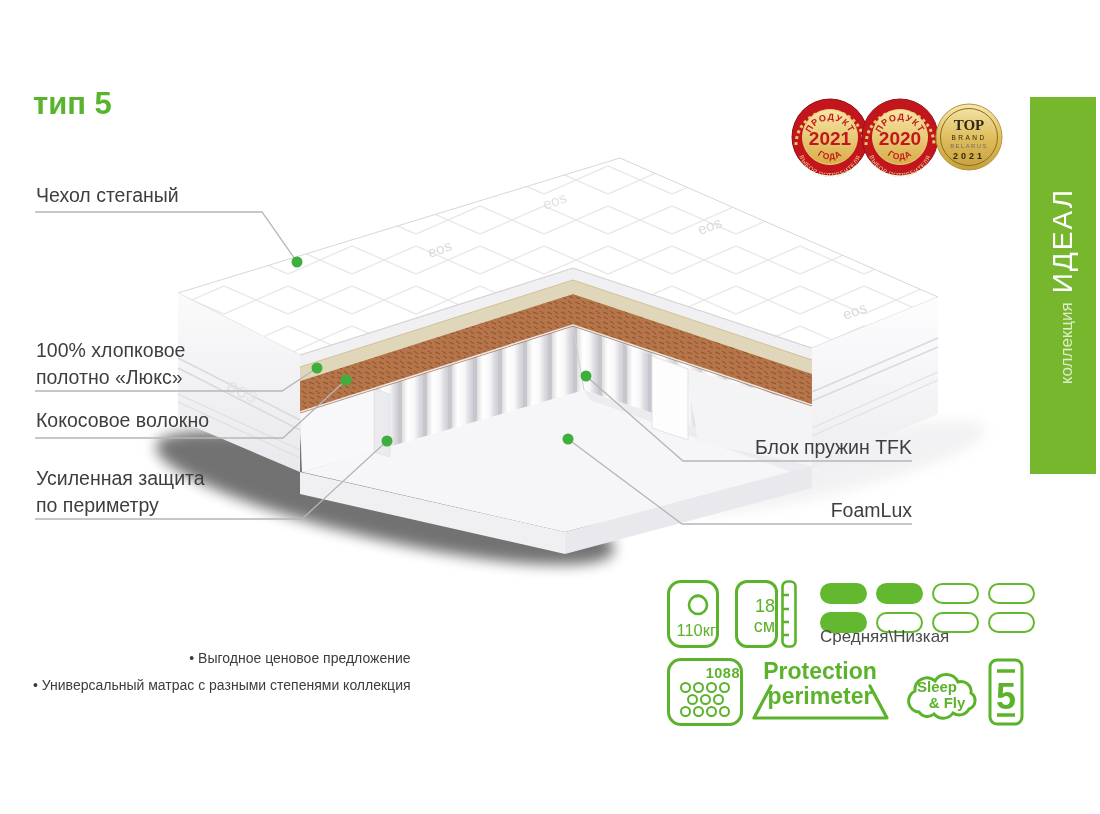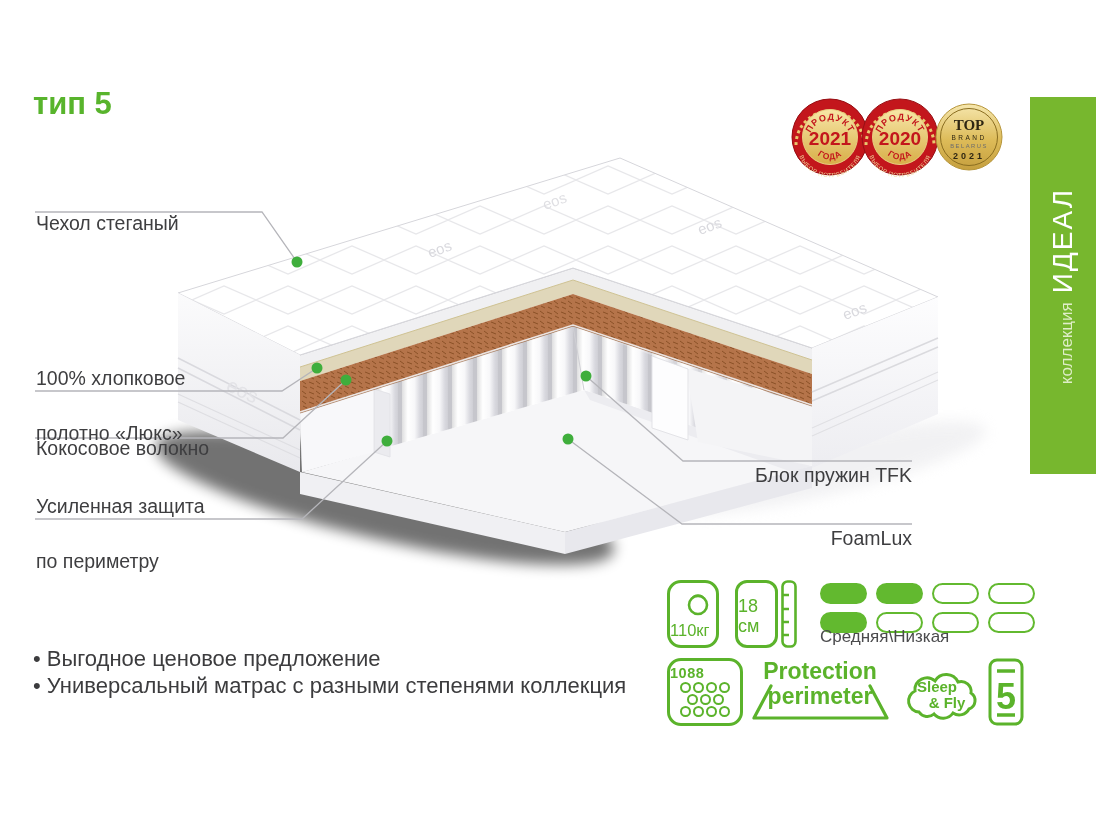--- a/index.html
+++ b/index.html
@@ -5,32 +5,32 @@
   * { margin:0; padding:0; box-sizing:border-box; }
   html,body { background:#fff; }
   body { font-family:"Liberation Sans","DejaVu Sans",sans-serif; }
   .canvas { position:relative; width:1100px; height:814px; background:#fff; overflow:hidden; }
   .abs { position:absolute; }
   svg { display:block; }
 
   .type-label { left:33px; top:86px; font-size:31px; font-weight:bold; color:#58b42c; }
 
   .callout { color:#3e3e40; font-size:19.5px; line-height:27px; }
-  .callout span { display:block;margin-top:28px; }
+  .callout span { display:block; }
   .callout.right { text-align:right; }
 
-  .features { left:33px; top:645px; color:#3c3c3e; font-size:22px; line-height:27px; }
+  .features { left:33px; top:645px; color:#3c3c3e; font-size:14px; line-height:27px;text-align:right; }
   .features div { white-space:nowrap; }
 
   .banner { left:1030px; top:97px; width:66px; height:377px; background:#77b72e; }
   .banner .rot { position:absolute; left:50%; top:50%; transform:translate(-50%,-50%) rotate(-90deg); white-space:nowrap; display:flex; align-items:baseline; }
   .banner .pre { font-size:17px; color:#dfeec8; margin-right:9px; }
   .banner .nm { font-size:28px; color:#ffffff; letter-spacing:2px; }
 
-  .iconbox { border:3px solid #5bb32b; border-radius:14px; background:#fff; color:#5bb32b; text-align:left; }
+  .iconbox { border:3px solid #5bb32b; border-radius:14px; background:#fff; color:#5bb32b; text-align:right; }
   .wbox { left:667px; top:580px; width:52px; height:68px; }
   .wbox .val { position:absolute; left:0; right:0; bottom:5px; font-size:16.5px; }
   .hbox { left:735px; top:580px; width:43px; height:68px; border-radius:12px; }
   .hbox .v1 { position:absolute; left:0; right:0; top:13px; font-size:18px; }
   .hbox .v2 { position:absolute; left:0; right:0; top:33px; font-size:18px; }
 
   .pills { left:820px; top:583px; width:215px; }
   .pillrow { display:flex; gap:9px; margin-bottom:8px; }
   .pill { width:50px; height:21px; border:2.5px solid #62b92f; border-radius:11px; background:#fff; }
   .pill.filled { background:#62b92f; }

